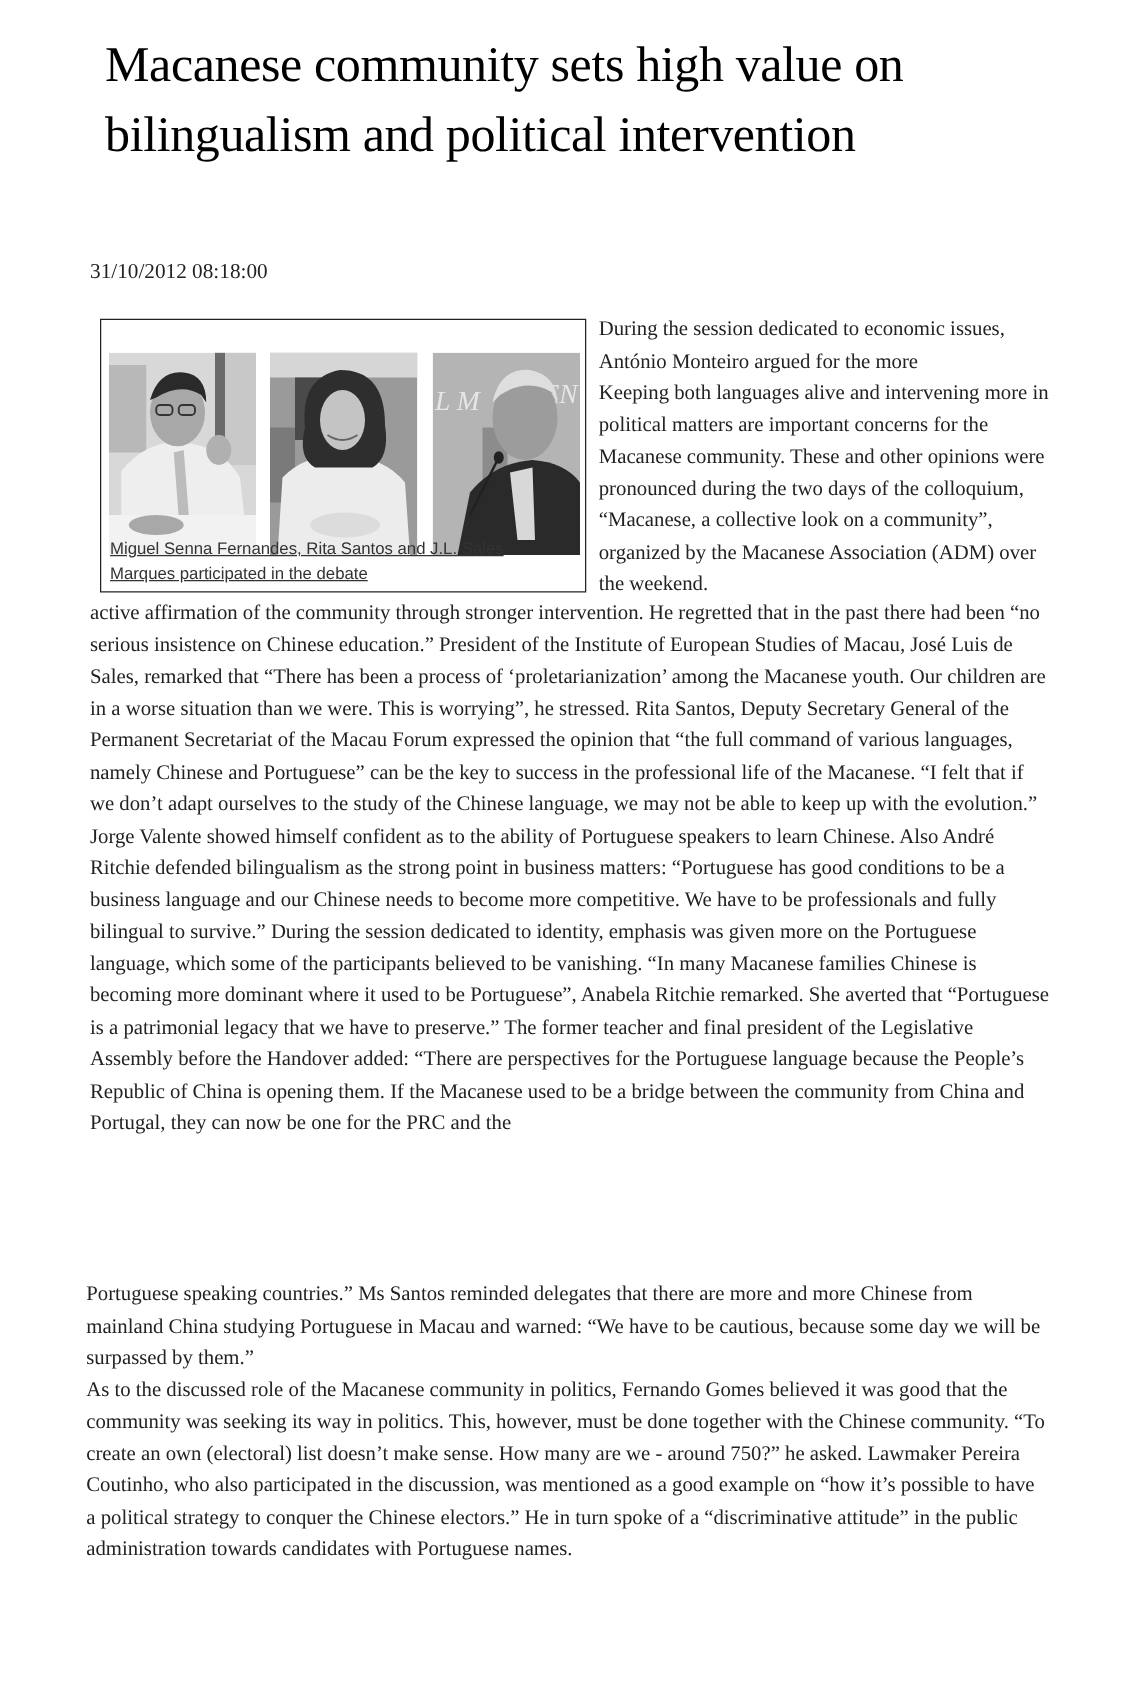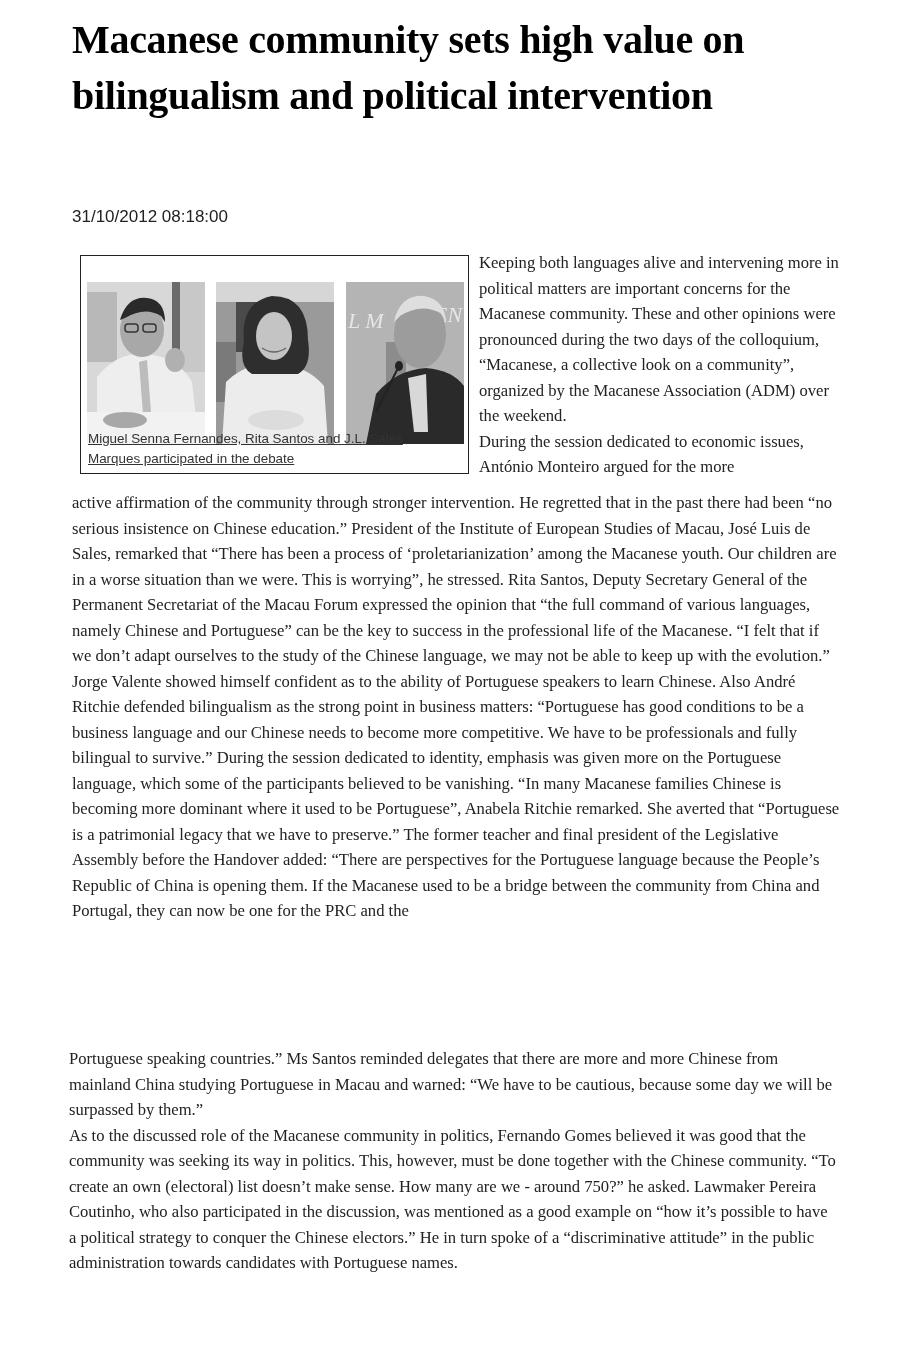--- a/index.html
+++ b/index.html
@@ -1,29 +1,29 @@
 <!DOCTYPE html>
 <html><head>
 <meta charset="utf-8">
 <style>
   html, body { margin: 0; padding: 0; background: #ffffff; }
   body { width: 900px; height: 1352px; position: relative; overflow: hidden; color: #1a1a1a; font-family: "DejaVu Serif", "Liberation Serif", serif; }
-  .title { position: absolute; left: 72px; top: 12px; width: 780px; margin: 0; font-family: "Liberation Serif", "DejaVu Serif", serif; font-weight: bold; font-size: 40px; line-height: 56px; letter-spacing: -0.3px; color: #000; }
-  .date { position: absolute; left: 72px; top: 207px; font-family: Liberation Sans, sans-serif; font-size: 17px; color: #222; }
+  .title { position: absolute; left: 72px; top: 12px; width: 780px; margin: 12px; font-family: "Liberation Serif", "DejaVu Serif", serif; font-weight: normal; font-size: 40px; line-height: 56px; letter-spacing: -0.3px; color: #000; }
+  .date { position: absolute; left: 72px; top: 207px; font-family: Liberation Serif, serif; font-size: 17px; color: #222; }
   .figure { position: absolute; left: 80px; top: 255px; width: 389px; height: 219px; border: 1px solid #222; box-sizing: border-box; background: #fff; }
   .photo { position: absolute; top: 26px; width: 118px; height: 208px; overflow: hidden; font-style: italic; }
   .photo svg { display: block; }
   .p1 { left: 6px; }
   .p2 { left: 135px; }
   .p3 { left: 265px; }
   .caption { position: absolute; left: 7px; top: 173px; width: 370px; font-family: "Liberation Sans", sans-serif; font-size: 13.4px; line-height: 20px; color: #333; text-decoration: underline; }
   .body-text { font-family: "Liberation Serif", "DejaVu Serif", serif; font-size: 16.6px; line-height: 25.5px; color: #222; }
   .col-right { position: absolute; left: 479px; top: 250px; width: 360px; }
-  .full1 { position: absolute; left: 72px; top: 490px; width: 770px; }
-  .full2 { position: absolute; left: 69px; top: 1022px; width: 770px; margin-top: 24px; }
+  .full1 { position: absolute; left: 72px; top: 477px; width: 770px; }
+  .full2 { position: absolute; left: 69px; top: 1022px; width: 770px; }
   .body-text p { margin: 0; }
 </style>
 </head>
 <body>
 
 <h1 class="title">Macanese community sets high value on bilingualism and political intervention</h1>
 <div class="date">31/10/2012 08:18:00</div>
 
 <div class="figure">
   <div class="photo p1">
@@ -67,22 +67,22 @@
       <ellipse cx="74" cy="52" rx="26" ry="34" fill="#9c9c9c"></ellipse>
       <path d="M48 40 Q54 12 78 14 Q100 18 100 42 L96 32 Q76 20 54 34 Z" fill="#dedede"></path>
       <line x1="30" y1="130" x2="52" y2="86" stroke="#222" stroke-width="2"></line>
       <ellipse cx="53" cy="84" rx="4" ry="5" fill="#222"></ellipse>
     </svg>
   </div>
   <div class="caption">Miguel Senna Fernandes, Rita Santos and J.L. Sales Marques participated in the debate</div>
 </div>
 
 <div class="body-text col-right">
+  <p>During the session dedicated to economic issues, António Monteiro argued for the more</p>
   <p>Keeping both languages alive and intervening more in political matters are important concerns for the Macanese community. These and other opinions were pronounced during the two days of the colloquium, “Macanese, a collective look on a community”, organized by the Macanese Association (ADM) over the weekend.</p>
-  <p>During the session dedicated to economic issues, António Monteiro argued for the more</p>
 </div>
 
 <div class="body-text full1">
   <p>active affirmation of the community through stronger intervention. He regretted that in the past there had been “no serious insistence on Chinese education.” President of the Institute of European Studies of Macau, José Luis de Sales, remarked that “There has been a process of ‘proletarianization’ among the Macanese youth. Our children are in a worse situation than we were. This is worrying”, he stressed. Rita Santos, Deputy Secretary General of the Permanent Secretariat of the Macau Forum expressed the opinion that “the full command of various languages, namely Chinese and Portuguese” can be the key to success in the professional life of the Macanese. “I felt that if we don’t adapt ourselves to the study of the Chinese language, we may not be able to keep up with the evolution.” Jorge Valente showed himself confident as to the ability of Portuguese speakers to learn Chinese. Also André Ritchie defended bilingualism as the strong point in business matters: “Portuguese has good conditions to be a business language and our Chinese needs to become more competitive. We have to be professionals and fully bilingual to survive.” During the session dedicated to identity, emphasis was given more on the Portuguese language, which some of the participants believed to be vanishing. “In many Macanese families Chinese is becoming more dominant where it used to be Portuguese”, Anabela Ritchie remarked. She averted that “Portuguese is a patrimonial legacy that we have to preserve.” The former teacher and final president of the Legislative Assembly before the Handover added: “There are perspectives for the Portuguese language because the People’s Republic of China is opening them. If the Macanese used to be a bridge between the community from China and Portugal, they can now be one for the PRC and the</p>
 </div>
 
 <div class="body-text full2">
   <p>Portuguese speaking countries.” Ms Santos reminded delegates that there are more and more Chinese from mainland China studying Portuguese in Macau and warned: “We have to be cautious, because some day we will be surpassed by them.”</p>
   <p>As to the discussed role of the Macanese community in politics, Fernando Gomes believed it was good that the community was seeking its way in politics. This, however, must be done together with the Chinese community. “To create an own (electoral) list doesn’t make sense. How many are we - around 750?” he asked. Lawmaker Pereira Coutinho, who also participated in the discussion, was mentioned as a good example on “how it’s possible to have a political strategy to conquer the Chinese electors.” He in turn spoke of a “discriminative attitude” in the public administration towards candidates with Portuguese names.</p>
 </div>

